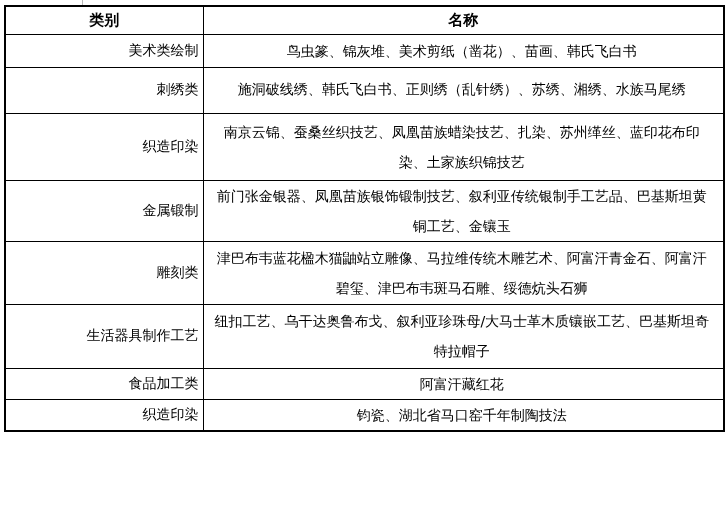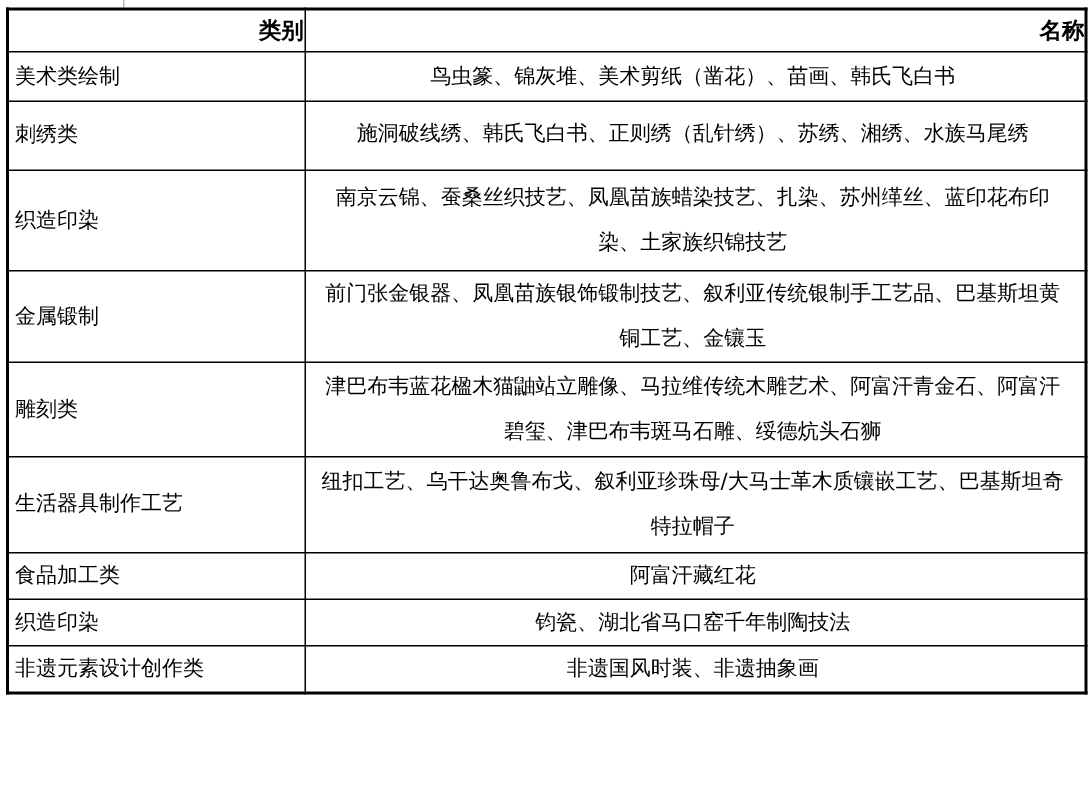--- a/index.html
+++ b/index.html
@@ -31,26 +31,26 @@
   table.heritage col.c-cat { width: 198px; }
   table.heritage th,
   table.heritage td {
     border: 1px solid #000000;
     vertical-align: middle;
     overflow: hidden;
   }
   table.heritage th {
     font-size: 15px;
     font-weight: bold;
-    text-align: right;
+    text-align: center;
     padding: 0;
   }
   td.cat {
     font-size: 14px;
-    text-align: left;
+    text-align: right;
     padding: 0 4px;
     margin-left: 16px;
   }
   td.names {
     font-size: 14px;
     text-align: center;
     padding: 0 10px 0 7px;
     line-height: 30px;
   }
   tr.hrow      { height: 28px; }
@@ -106,18 +106,14 @@
       <td class="names">纽扣工艺、乌干达奥鲁布戈、叙利亚珍珠母/大马士革木质镶嵌工艺、巴基斯坦奇特拉帽子</td>
     </tr>
     <tr class="r-8">
       <td class="cat">食品加工类</td>
       <td class="names">阿富汗藏红花</td>
     </tr>
     <tr class="r-9">
       <td class="cat">织造印染</td>
       <td class="names">钧瓷、湖北省马口窑千年制陶技法</td>
     </tr>
-    <tr class="r-10">
-      <td class="cat">非遗元素设计创作类</td>
-      <td class="names">非遗国风时装、非遗抽象画</td>
-    </tr>
   </tbody>
 </table>
 
 </body></html>

